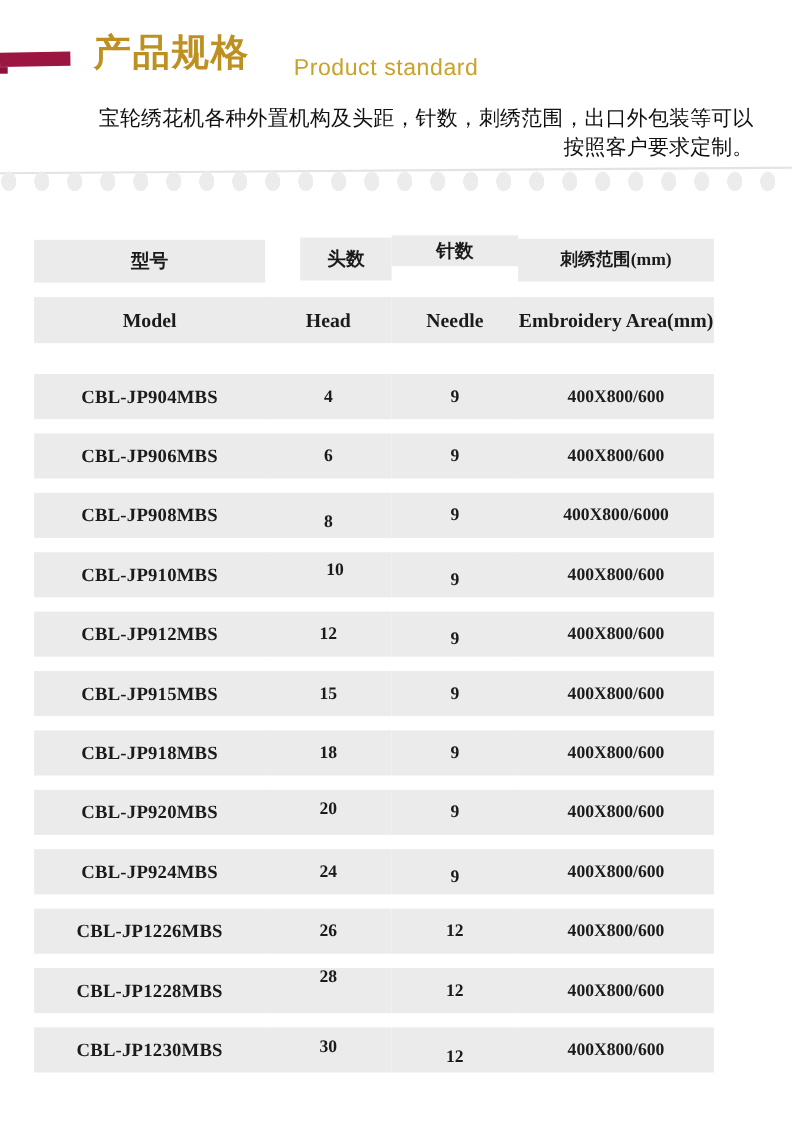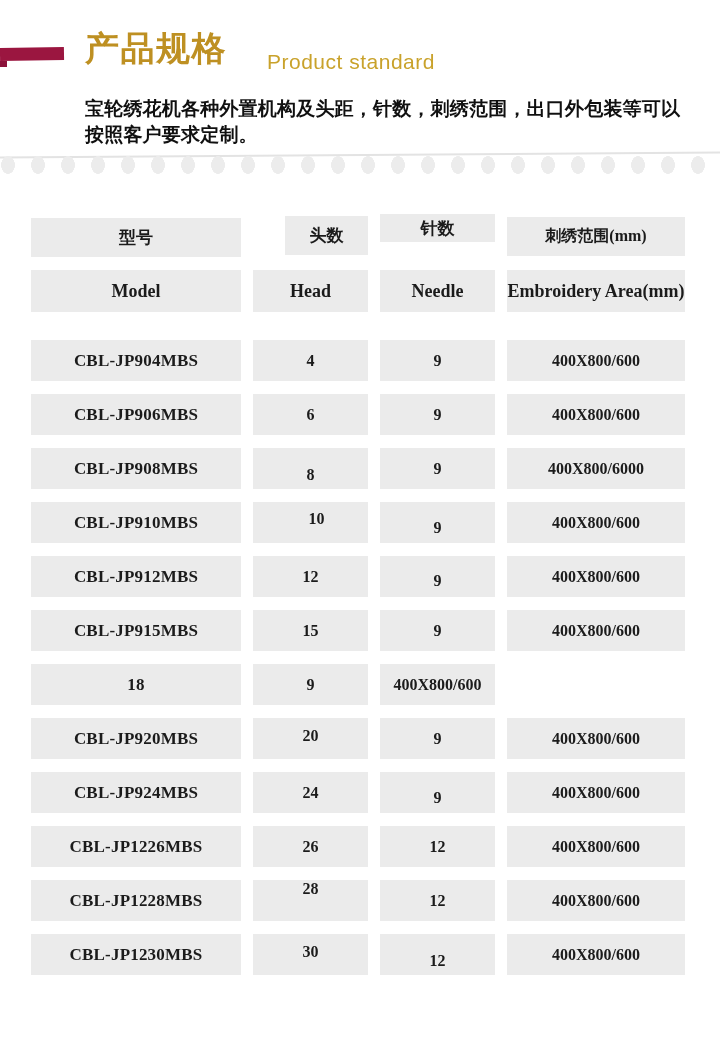--- a/index.html
+++ b/index.html
@@ -12,34 +12,34 @@
   .accent-bar-small{position:absolute;left:0;top:61px;width:7px;height:6px;background:#8C123A;}
 
   .page-title{position:absolute;left:85px;top:28px;margin:0;font-size:34px;line-height:40px;
               font-weight:700;letter-spacing:1.5px;color:#BE9022;
               font-family:"DejaVu Sans","Liberation Sans",sans-serif;}
   .page-subtitle{position:absolute;left:231px;top:48px;font-size:21px;line-height:28px;
                  font-weight:400;letter-spacing:0.5px;color:#C9A22B;
                  font-family:"Liberation Sans","DejaVu Sans",sans-serif;margin-left:36px;}
 
   .desc{position:absolute;left:85px;top:95px;width:600px;font-size:19px;line-height:26px;
-        font-weight:700;color:#101010;letter-spacing:0.2px;
-        font-family:"DejaVu Sans","Liberation Sans",sans-serif;}
+        font-weight:400;color:#101010;letter-spacing:0.2px;
+        font-family:"DejaVu Sans","Liberation Sans",sans-serif;text-align:right;}
 
   
   .garland{position:absolute;left:0;top:146px;width:720px;height:32px;}
   .garland .line{position:absolute;left:0;top:8px;width:720px;height:2px;background:#E3E3E3;
                  transform:rotate(-0.4deg);}
   .garland .dots{position:absolute;left:0;top:9px;width:720px;height:22px;
                  background-image:radial-gradient(7px 9px at 8px 10px,#ECECEC 96%,rgba(236,236,236,0) 100%);
                  background-size:30px 22px;background-repeat:repeat-x;}
 
   
   .spec-table{position:absolute;left:31px;top:218px;width:654px;}
-  .trow{display:grid;grid-template-columns:210px 115px 115px 178px;column-gap:12px;
+  .trow{display:grid;grid-template-columns:210px 115px 115px 178px;column-gap:0;
         margin-bottom:13px;}
   .cell{box-sizing:border-box;background:#EBEBEB;height:41px;display:flex;align-items:center;
         justify-content:center;color:#1b1b1b;
         font-family:"Liberation Serif","DejaVu Serif",serif;font-weight:600;font-size:16px;}
   .header-cn .cell{height:39px;font-size:17px;}
   .header-cn .cell:nth-child(2){transform:translateY(-2px);margin-left:32px;}
   .header-cn .cell:nth-child(3){transform:translateY(-4px);height:28px;}
   .header-cn .cell:nth-child(4){transform:translateY(-1px);font-size:16px;text-align:right;}
   .header-en .cell{height:42px;font-size:18px;margin-bottom:15px;}
   #table-rows .cell:first-child{font-size:17px;letter-spacing:0.2px;}
@@ -120,20 +120,21 @@
           <div class="cell">9</div>
           <div class="cell">400X800/600</div>
         </div>
         <div class="trow">
           <div class="cell">CBL-JP915MBS</div>
           <div class="cell">15</div>
           <div class="cell">9</div>
           <div class="cell">400X800/600</div>
         </div>
         <div class="trow">
+          <div class="cell">CBL-JP918MBS</div>
           <div class="cell">18</div>
           <div class="cell">9</div>
           <div class="cell">400X800/600</div>
         </div>
         <div class="trow">
           <div class="cell">CBL-JP920MBS</div>
           <div class="cell">20</div>
           <div class="cell">9</div>
           <div class="cell">400X800/600</div>
         </div>

